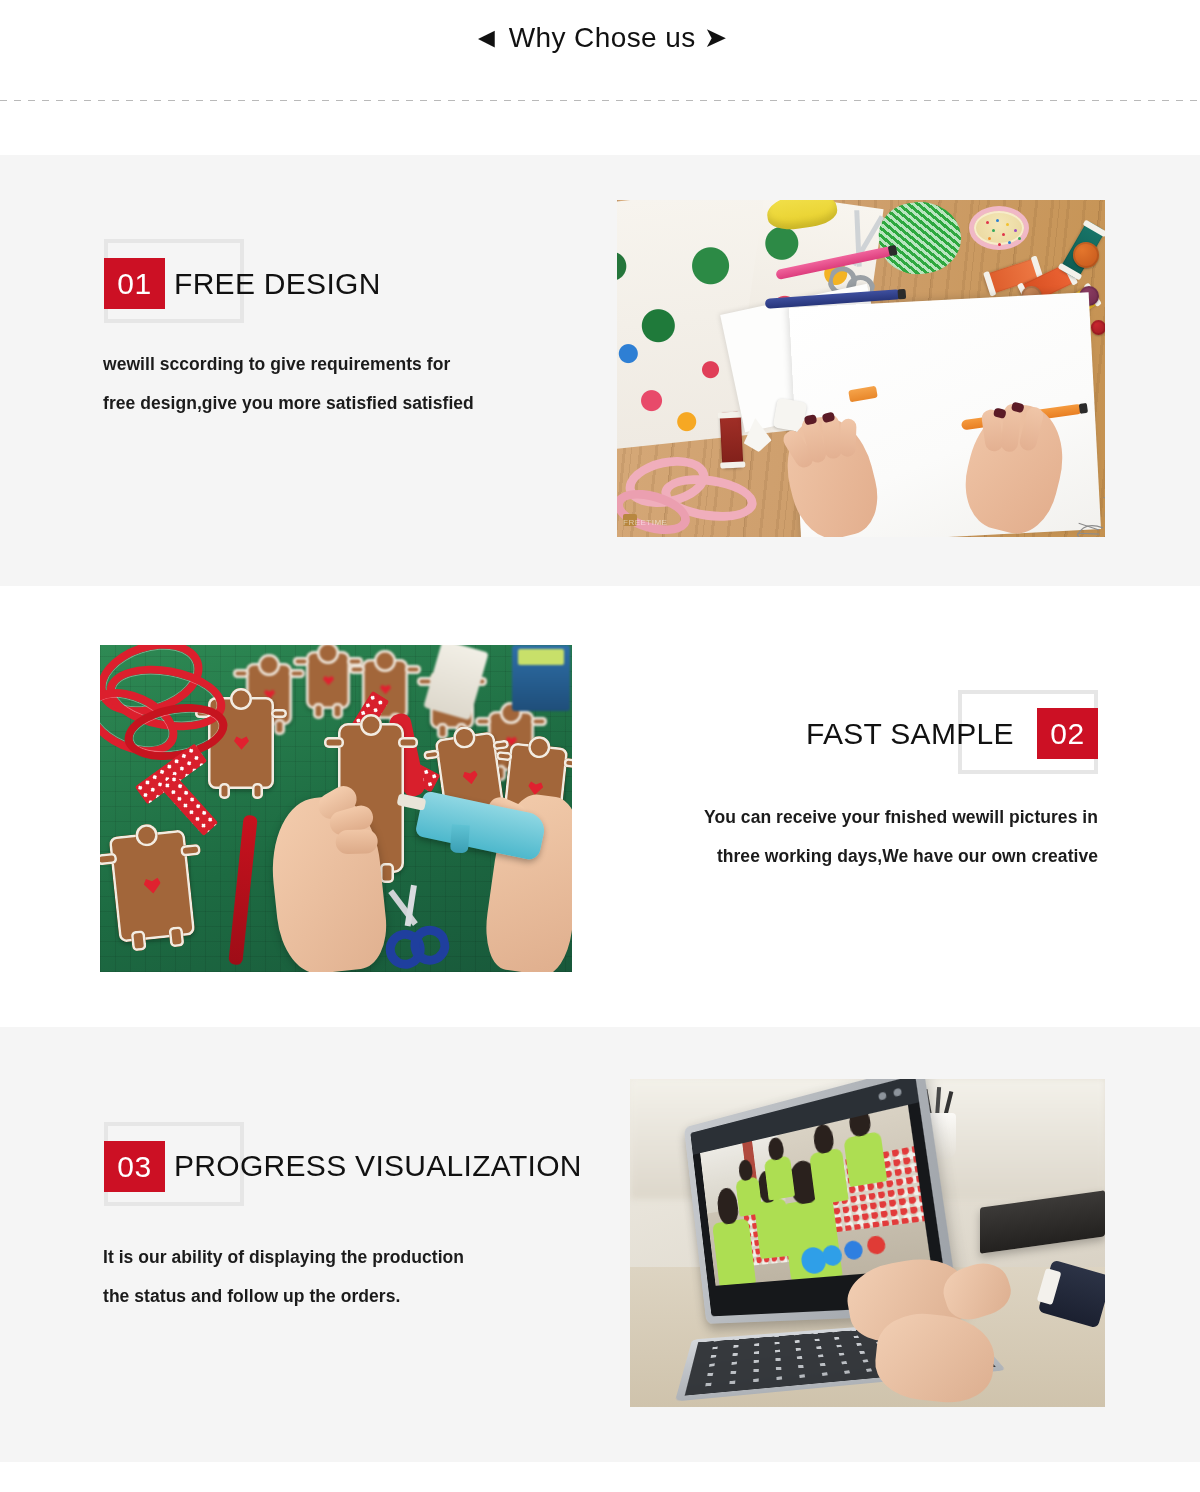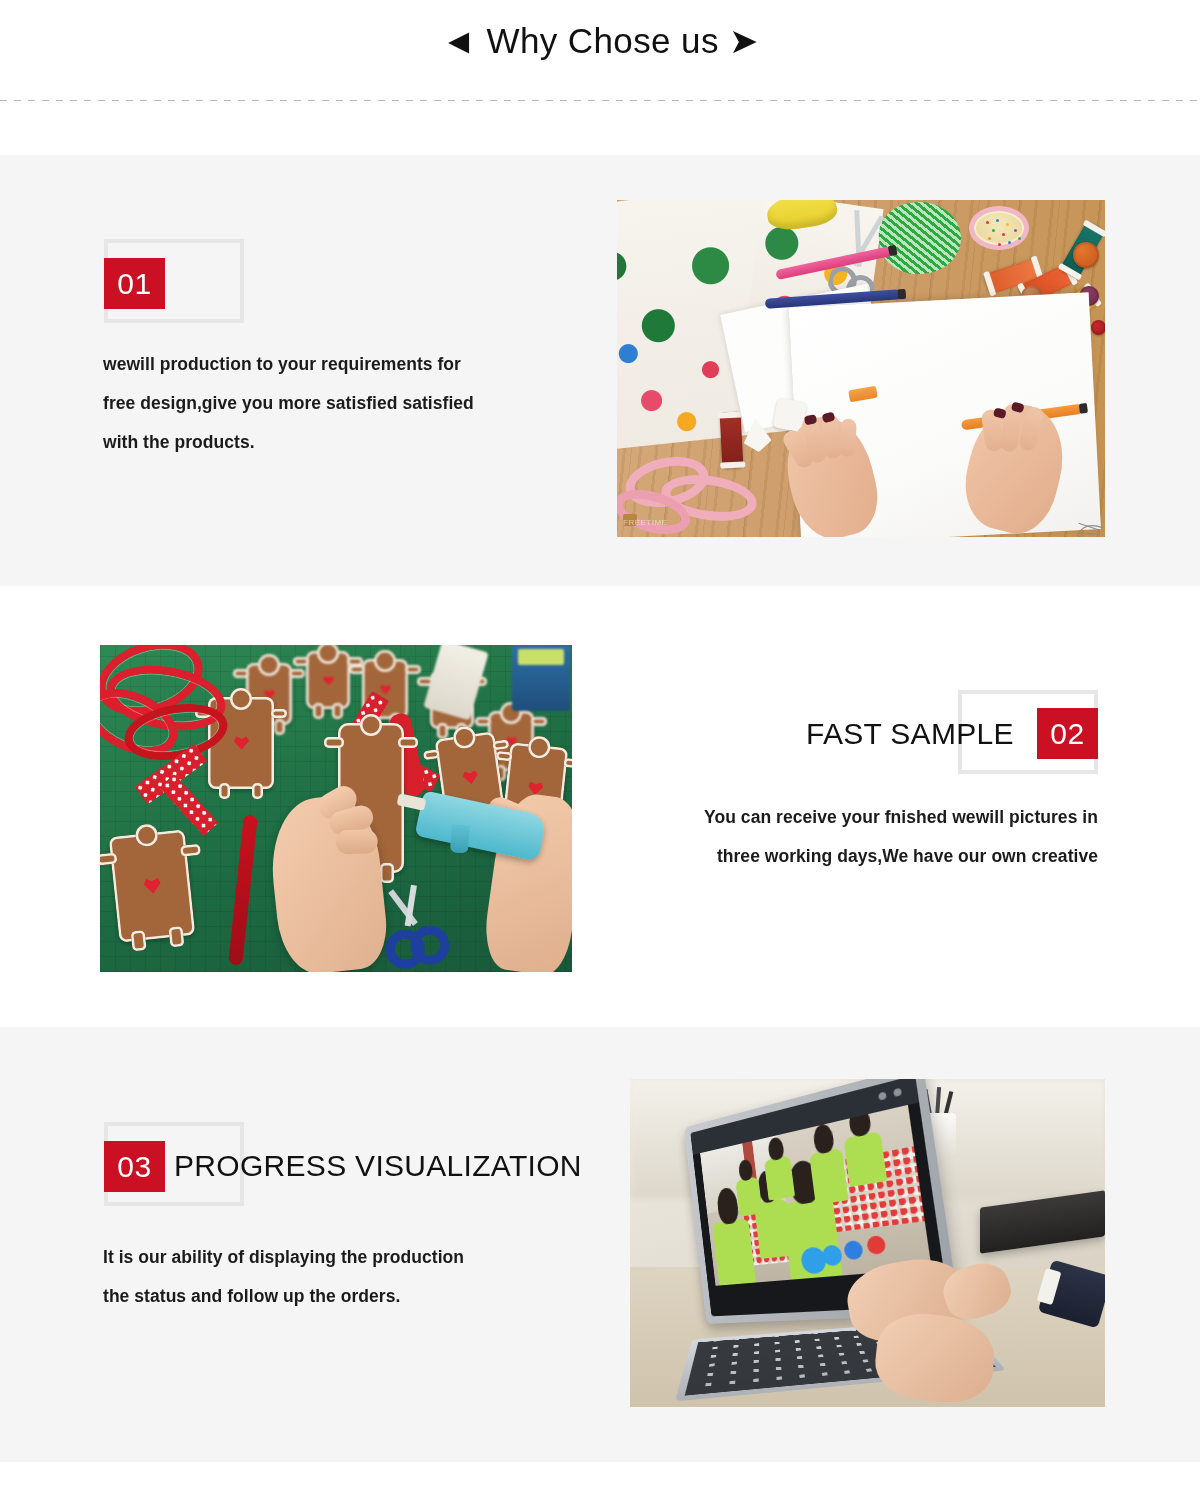--- a/index.html
+++ b/index.html
@@ -13,21 +13,21 @@
   .page { position: relative; width: 1200px; height: 1492px; background: #ffffff; }
 
   
   .header {
     position: absolute; left: 0; top: 0; width: 1200px; height: 100px;
     background: #ffffff;
   }
   .header-title {
     position: absolute; left: 0; top: 21px; width: 1200px;
     text-align: center;
-    font-size: 35px;
+    font-size: 28px;
     font-weight: 400;
     color: #111111;
     letter-spacing: 0.4px;
     white-space: nowrap;
   }
   .header-divider {
     position: absolute; left: 0; top: 100px; width: 1200px; height: 1px;
     background-image: linear-gradient(to right,
         #b9b9b9 0px, #b9b9b9 7px, rgba(255,255,255,0) 7px, rgba(255,255,255,0) 14px);
     background-size: 14px 1px;
@@ -342,25 +342,25 @@
       <span>Why Chose us</span>
       <span>➤</span>
     </div>
     <div class="header-divider"></div>
   </div>
 
   <div class="band band-1"></div>
 
   <div class="badge-frame" style="left:104px; top:239px;"></div>
   <div class="badge-num" style="left:104px; top:258px;">01</div>
+  <div class="sec-title" style="left:174px; top:266px;">FREE DESIGN</div>
 
   <div class="sec-body" style="left:103px; top:345px; width:470px;">
-    <div>wewill production to your requirements for</div>
+    <div>wewill sccording to give requirements for</div>
     <div>free design,give you more satisfied satisfied</div>
-    <div>with the products.</div>
   </div>
 
   <div class="photo ph1">
     <div class="wood"></div>
     <div class="fabric"></div>
     <div class="fabric2"></div>
 
     <div class="yellowribbon"></div>
     <div class="greenlace"></div>
 

